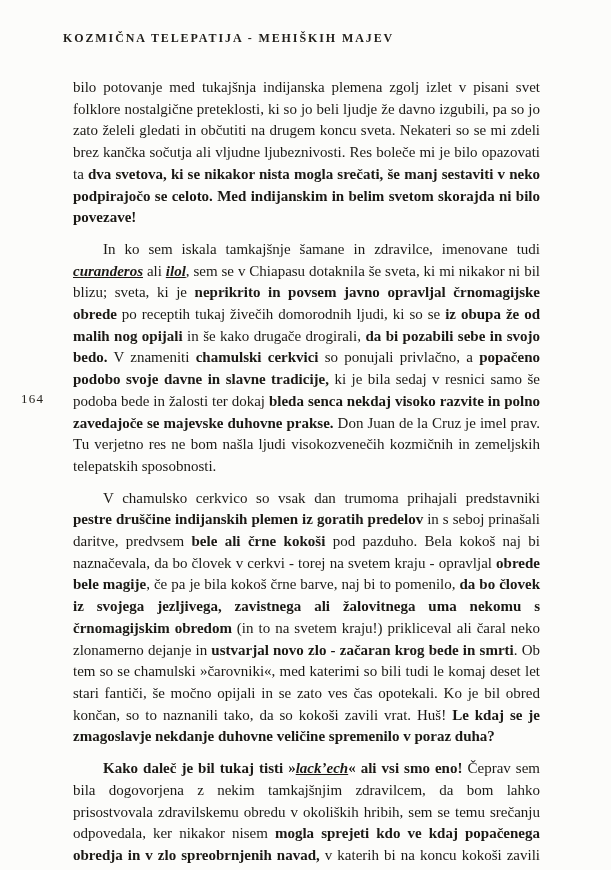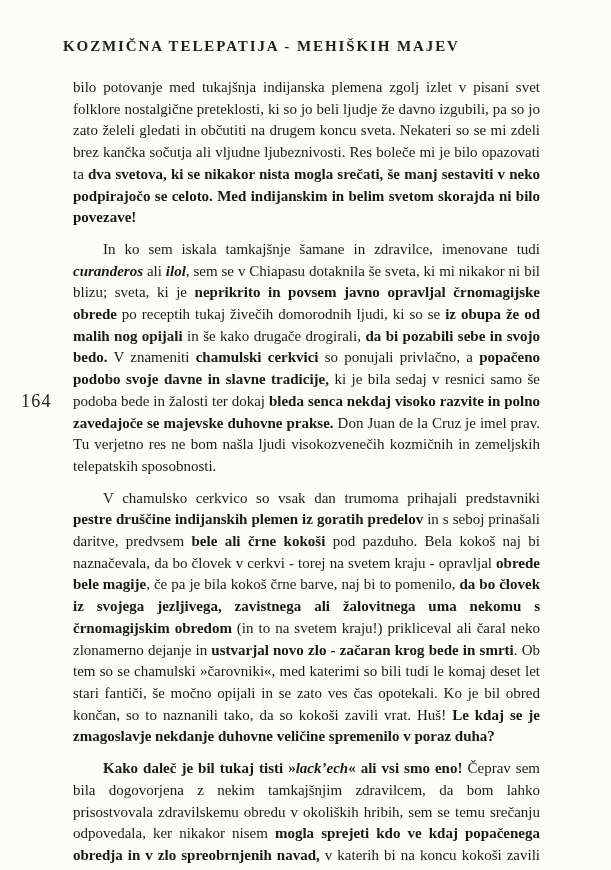--- a/index.html
+++ b/index.html
@@ -12,34 +12,34 @@
     width: 611px;
     height: 870px;
     margin: 0 auto;
     background: #fcfcfa;
     color: #1b1915;
     overflow: hidden;
   }
   .running-header {
     position: absolute;
     left: 63px;
-    top: 38px;
+    top: 31px;
     font-family: "Liberation Serif", serif;
     font-weight: 700;
-    font-size: 15px;
+    font-size: 12px;
     letter-spacing: 1.9px;
     color: #201e1a;
     white-space: nowrap;
   }
   .page-number {
     position: absolute;
     left: 21px;
     top: 391px;
     font-family: "Liberation Serif", serif;
-    font-size: 18px;
+    font-size: 13px;
     letter-spacing: 1.2px;
     color: #26241f;
   }
   .body-text {
     position: absolute;
     left: 63px;
     top: 67px;
     width: 487px;
     font-family: "Liberation Serif", serif;
     font-size: 15px;
@@ -48,21 +48,21 @@
     color: #1b1915;
   }
   .para {
     margin: 10px;
     padding: 0;
   }
   .para.indent {
     text-indent: 30px;
   }
   .b { font-weight: 700; }
-  .i { font-style: italic; }
+  .i { font-style: italic; text-decoration: underline; }
 </style>
 </head>
 <body>
 
 <div class="page">
   <div class="running-header">KOZMIČNA TELEPATIJA - MEHIŠKIH MAJEV</div>
   <div class="page-number">164</div>
   <div class="body-text">
       <p class="para"><span>bilo potovanje med tukajšnja indijanska plemena zgolj izlet v pisani svet folklore nostalgične preteklosti, ki so jo beli ljudje že davno izgubili, pa so jo zato želeli gledati in občutiti na drugem koncu sveta. Nekateri so se mi zdeli brez kančka sočutja ali vljudne ljubeznivosti. Res boleče mi je bilo opazovati ta </span><span class="b">dva svetova, ki se nikakor nista mogla srečati, še manj sestaviti v neko podpirajočo se celoto. Med indijanskim in belim svetom skorajda ni bilo povezave!</span></p>
       <p class="para indent"><span>In ko sem iskala tamkajšnje šamane in zdravilce, imenovane tudi </span><span class="b i">curanderos</span><span> ali </span><span class="b i">ilol</span><span>, sem se v Chiapasu dotaknila še sveta, ki mi nikakor ni bil blizu; sveta, ki je </span><span class="b">neprikrito in povsem javno opravljal črnomagijske obrede</span><span> po receptih tukaj živečih domorodnih ljudi, ki so se </span><span class="b">iz obupa že od malih nog opijali</span><span> in še kako drugače drogirali, </span><span class="b">da bi pozabili sebe in svojo bedo.</span><span> V znameniti </span><span class="b">chamulski cerkvici</span><span> so ponujali privlačno, a </span><span class="b">popačeno podobo svoje davne in slavne tradicije,</span><span> ki je bila sedaj v resnici samo še podoba bede in žalosti ter dokaj </span><span class="b">bleda senca nekdaj visoko razvite in polno zavedajoče se majevske duhovne prakse.</span><span> Don Juan de la Cruz je imel prav. Tu verjetno res ne bom našla ljudi visokozvenečih kozmičnih in zemeljskih telepatskih sposobnosti.</span></p>

